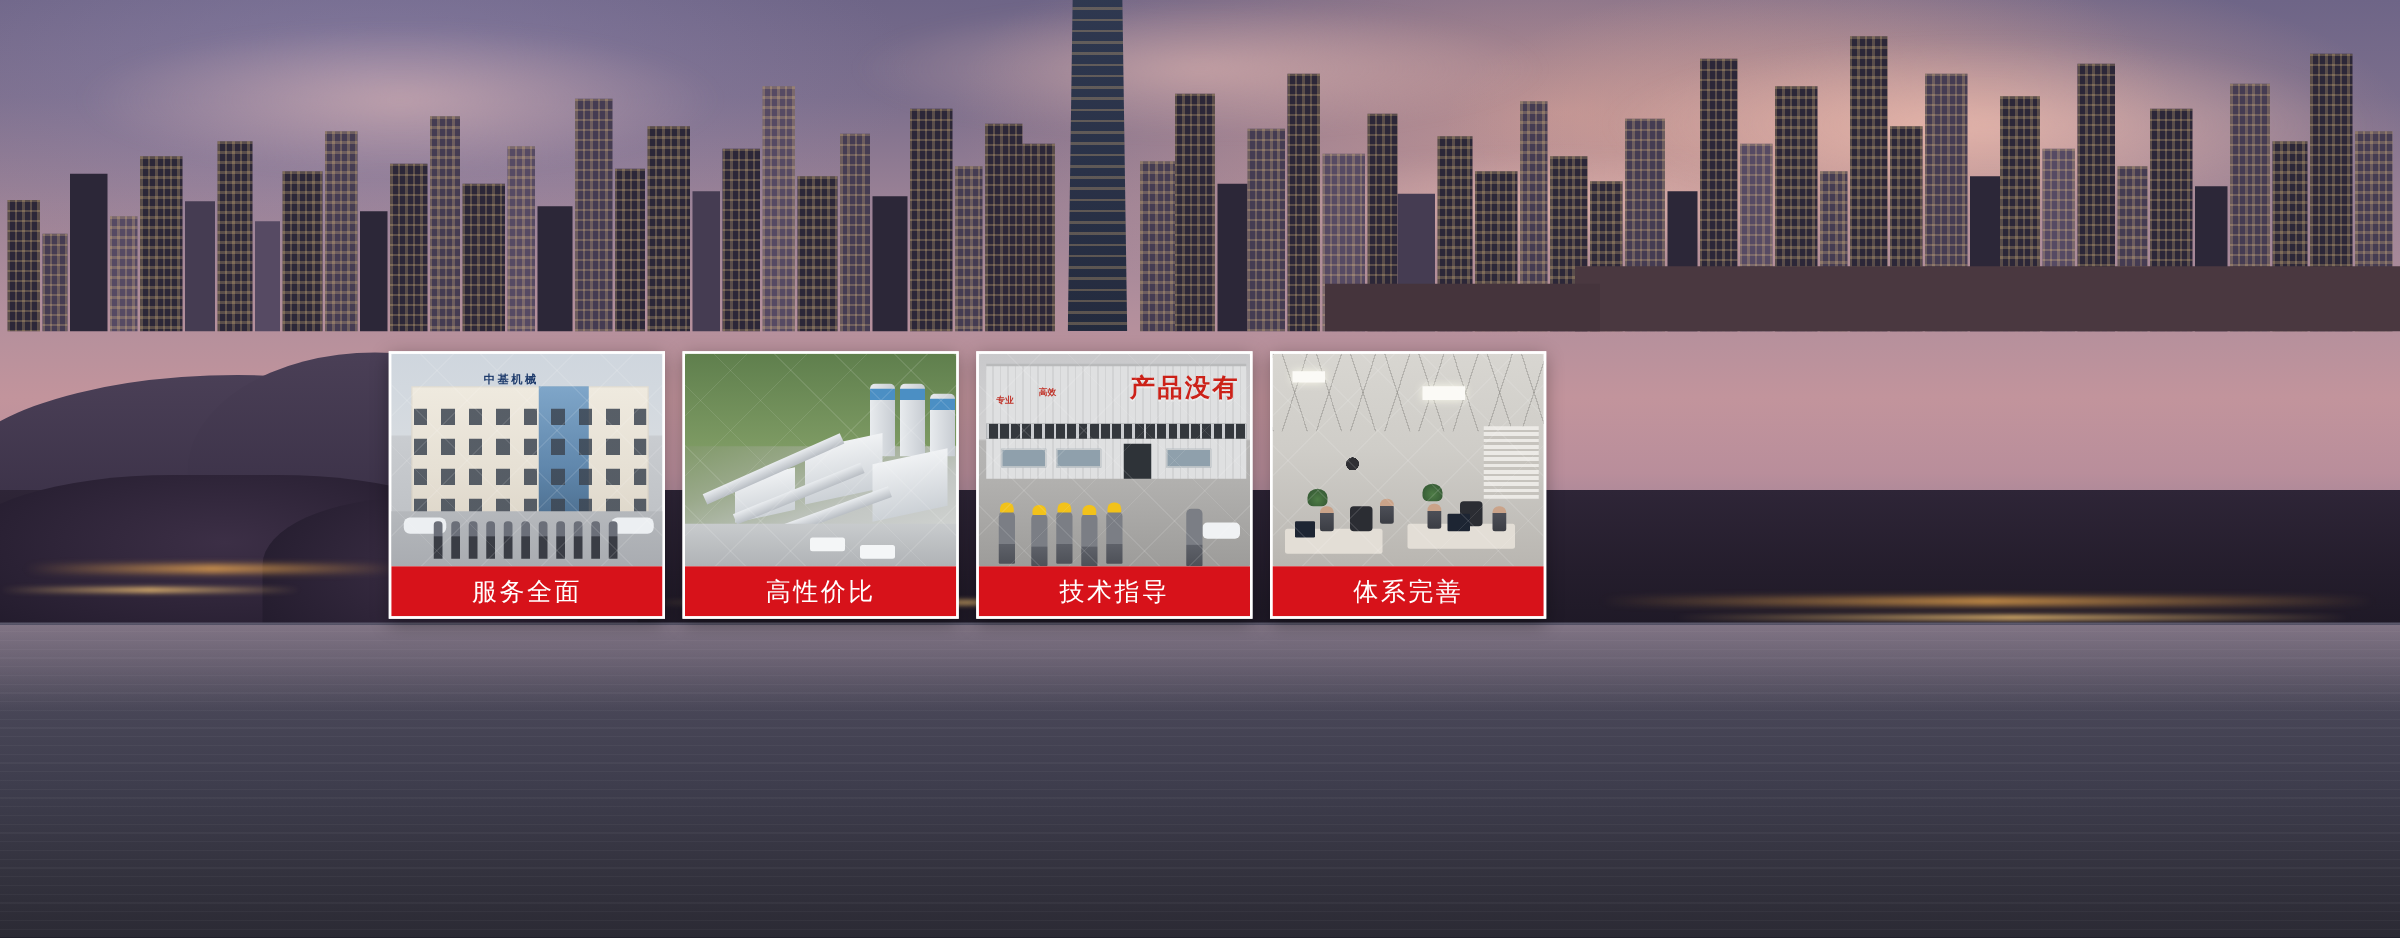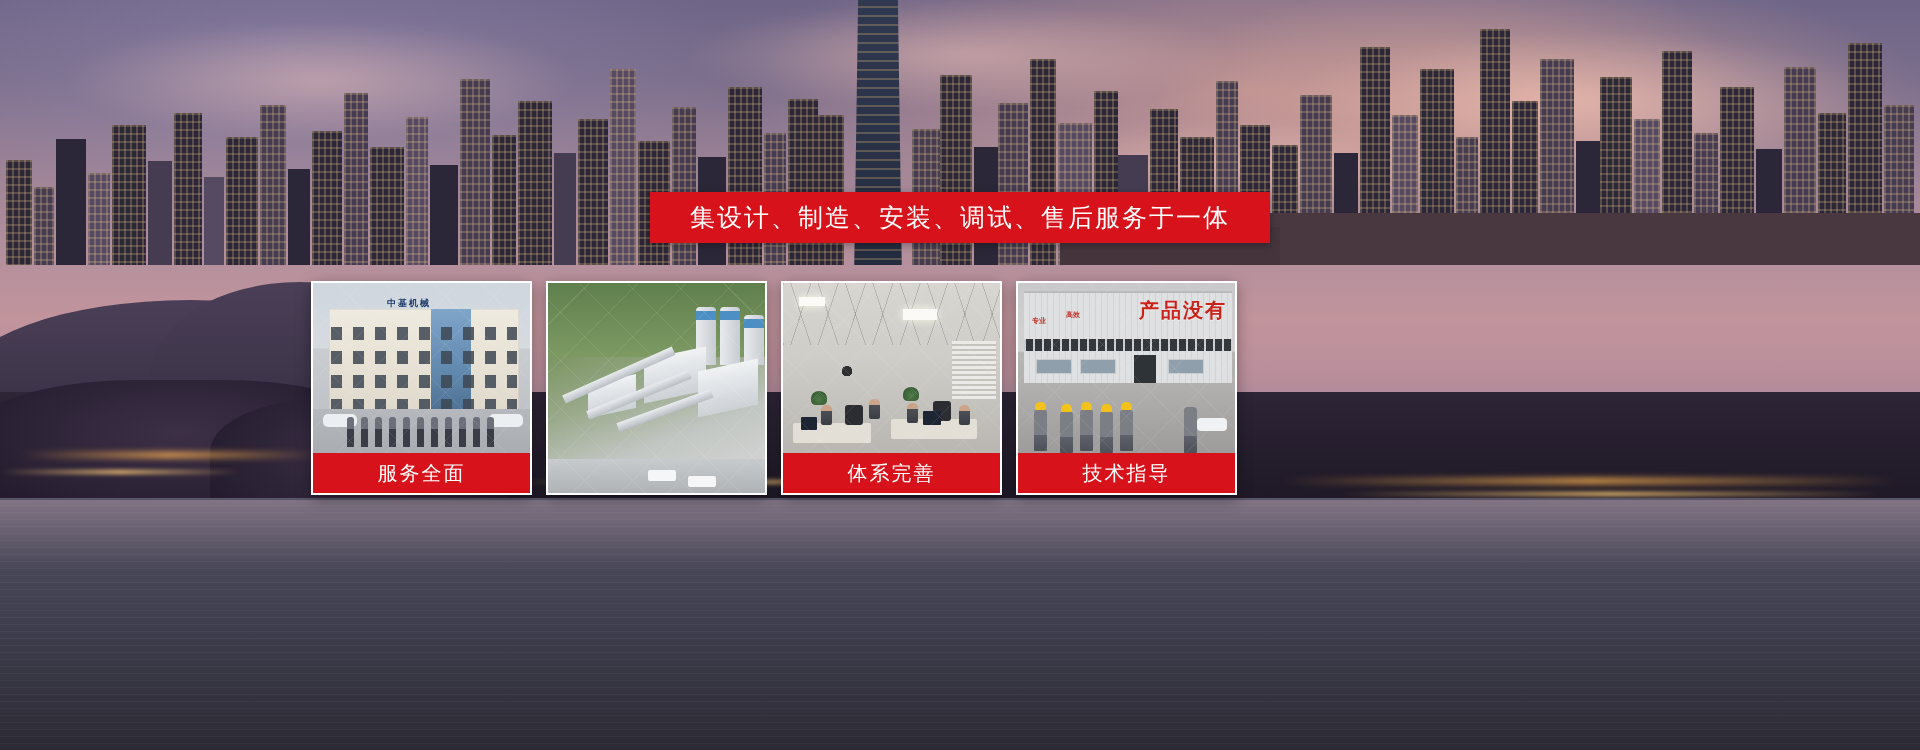--- a/index.html
+++ b/index.html
@@ -329,21 +329,20 @@
   <div class="glowstrip" style="left:20px;  top:452px; width:300px;"></div>
   <div class="bridgelight" style="left:0px;   top:470px; width:240px;"></div>
   <div class="glowstrip" style="left:1280px;top:478px; width:620px;"></div>
   <div class="bridgelight" style="left:1340px;top:492px; width:540px;"></div>
   <div class="bridgelight" style="left:520px; top:480px; width:420px;"></div>
 
   <div class="water"></div>
   <div class="water-shine"></div>
 
 
-  <div class="subbar">集设计、制造、安装、调试、售后服务于一体</div>
 
   <div class="cards">
 
     <div class="card">
       <div class="card-photo">
         <div class="p1">
           <div class="bldg"></div>
           <div class="glasscore"></div>
           <div class="sign">中基机械</div>
           <div class="winrow" style="top:44px;"></div>
@@ -388,20 +387,58 @@
           <div class="shed" style="left:40px;  top:96px; width:48px; height:34px;"></div>
           <div class="conv" style="left:16px;  top:112px; width:120px; transform:rotate(-24deg);"></div>
           <div class="conv" style="left:40px;  top:128px; width:110px; transform:rotate(-22deg);"></div>
           <div class="conv" style="left:70px;  top:140px; width:100px; transform:rotate(-20deg);"></div>
           <div class="road"></div>
           <div class="truck" style="left:100px; bottom:12px;"></div>
           <div class="truck" style="left:140px; bottom:6px;"></div>
           <div class="wm"></div>
         </div>
       </div>
+      <div class="card-cap">高性价比</div>
+    </div>
+
+    <div class="card">
+      <div class="card-photo">
+        <div class="p4">
+          <div class="roofline"></div>
+          <div class="wall"></div>
+          <div class="bigtext">产品没有</div>
+          <div class="slogan" style="left:14px; top:34px;">专业</div>
+          <div class="slogan" style="left:48px; top:28px;">高效</div>
+          <div class="strip"></div>
+          <div class="door"></div>
+          <div class="win4" style="left:18px;  top:76px; width:36px;"></div>
+          <div class="win4" style="left:62px;  top:76px; width:36px;"></div>
+          <div class="win4" style="left:150px; top:76px; width:36px;"></div>
+          <div class="ground4"></div>
+          <div class="car4"></div>
+          <div class="worker" style="left:16px;  bottom:2px;">
+              <span class="helmet"></span>
+            </div>
+          <div class="worker" style="left:42px;  bottom:0px;">
+              <span class="helmet"></span>
+            </div>
+          <div class="worker" style="left:62px;  bottom:2px;">
+              <span class="helmet"></span>
+            </div>
+          <div class="worker" style="left:82px;  bottom:0px;">
+              <span class="helmet"></span>
+            </div>
+          <div class="worker" style="left:102px; bottom:2px;">
+              <span class="helmet"></span>
+            </div>
+          <div class="worker" style="left:166px; bottom:0px; height:46px;"></div>
+          <div class="wm"></div>
+        </div>
+      </div>
+      <div class="card-cap">技术指导</div>
     </div>
 
     <div class="card">
       <div class="card-photo">
         <div class="p3">
           <div class="ceil"></div>
           <div class="panel" style="left:16px;  top:14px; width:26px; height:9px;"></div>
           <div class="panel" style="left:120px; top:26px; width:34px; height:11px;"></div>
           <div class="blinds"></div>
           <div class="wallart"></div>
@@ -416,51 +453,14 @@
           <div class="pers" style="left:124px; top:120px;"></div>
           <div class="pers" style="left:176px; top:122px;"></div>
           <div class="mon" style="left:18px;  top:134px; width:16px; height:13px;"></div>
           <div class="mon" style="left:140px; top:128px; width:18px; height:14px;"></div>
           <div class="wm"></div>
         </div>
       </div>
       <div class="card-cap">体系完善</div>
     </div>
 
-    <div class="card">
-      <div class="card-photo">
-        <div class="p4">
-          <div class="roofline"></div>
-          <div class="wall"></div>
-          <div class="bigtext">产品没有</div>
-          <div class="slogan" style="left:14px; top:34px;">专业</div>
-          <div class="slogan" style="left:48px; top:28px;">高效</div>
-          <div class="strip"></div>
-          <div class="door"></div>
-          <div class="win4" style="left:18px;  top:76px; width:36px;"></div>
-          <div class="win4" style="left:62px;  top:76px; width:36px;"></div>
-          <div class="win4" style="left:150px; top:76px; width:36px;"></div>
-          <div class="ground4"></div>
-          <div class="car4"></div>
-          <div class="worker" style="left:16px;  bottom:2px;">
-              <span class="helmet"></span>
-            </div>
-          <div class="worker" style="left:42px;  bottom:0px;">
-              <span class="helmet"></span>
-            </div>
-          <div class="worker" style="left:62px;  bottom:2px;">
-              <span class="helmet"></span>
-            </div>
-          <div class="worker" style="left:82px;  bottom:0px;">
-              <span class="helmet"></span>
-            </div>
-          <div class="worker" style="left:102px; bottom:2px;">
-              <span class="helmet"></span>
-            </div>
-          <div class="worker" style="left:166px; bottom:0px; height:46px;"></div>
-          <div class="wm"></div>
-        </div>
-      </div>
-      <div class="card-cap">技术指导</div>
-    </div>
-
   </div>
 </div>
 
 </body></html>

